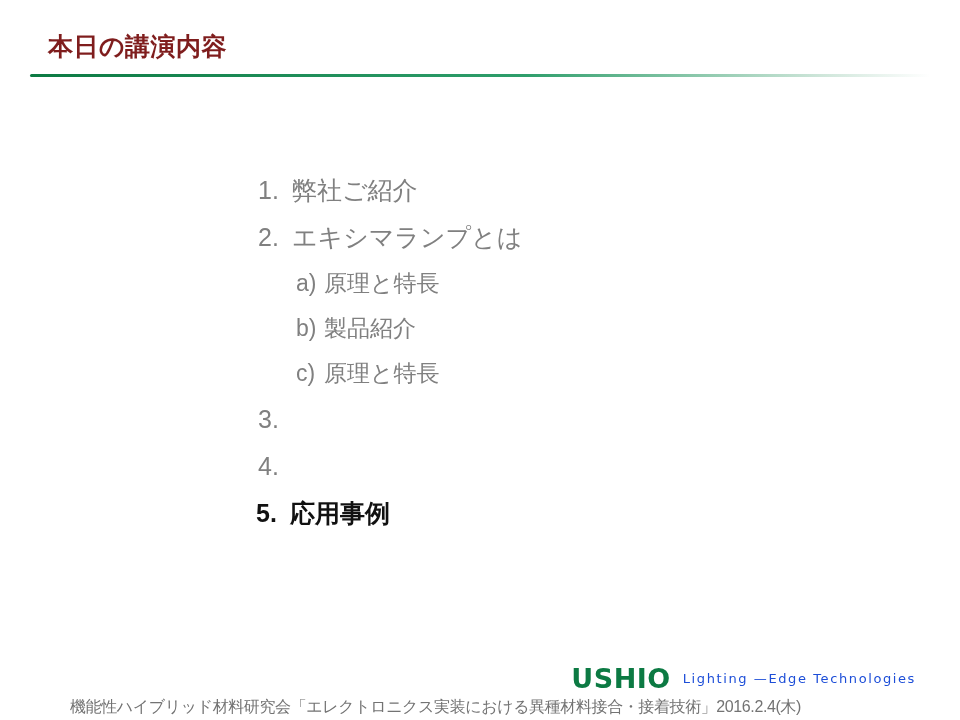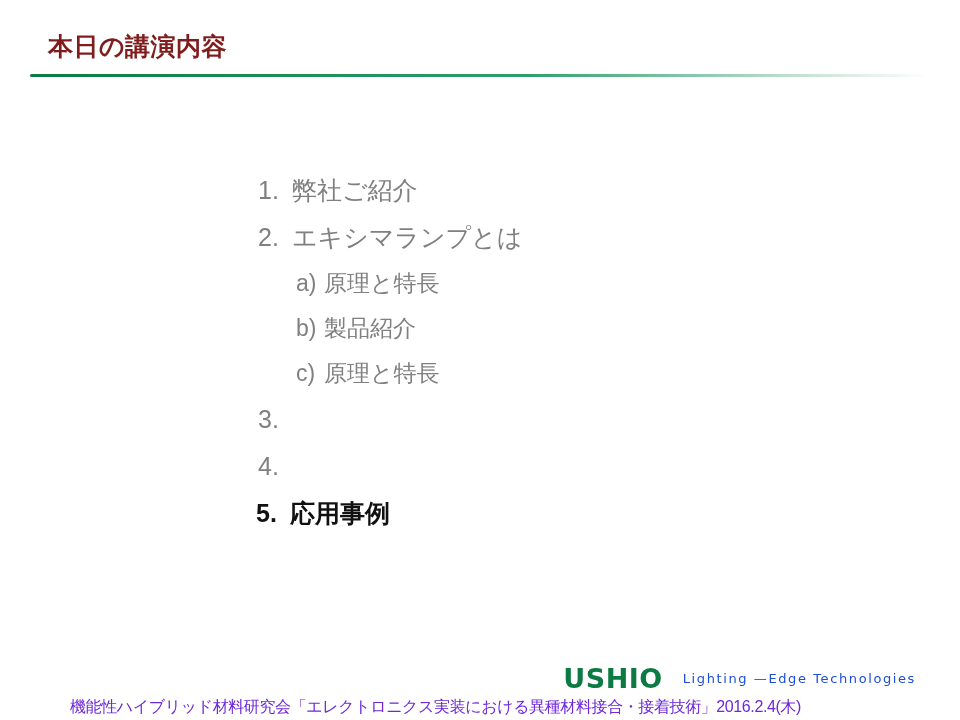--- a/index.html
+++ b/index.html
@@ -76,33 +76,33 @@
     left: 0;
     bottom: 0;
     width: 960px;
     height: 36px;
   }
   .footer-text {
     position: absolute;
     left: 70px;
     bottom: 2px;
     font-size: 16px;
-    color: #6d28d9;
+    color: #737373;
     white-space: nowrap;
     letter-spacing: -0.4px;
     text-align: right;
   }
   
   .logo-wrap {
     position: absolute;
     right: 44px;
     bottom: 26px;
     display: flex;
     align-items: center;
-    gap: 20px;
+    gap: 12px;
   }
   .logo-mark {
     font-size: 27px;
     font-weight: bold;
     color: #0c7a43;
     letter-spacing: 0.5px;
     font-family: "DejaVu Sans", sans-serif;
   }
   .logo-tag {
     font-size: 13px;

